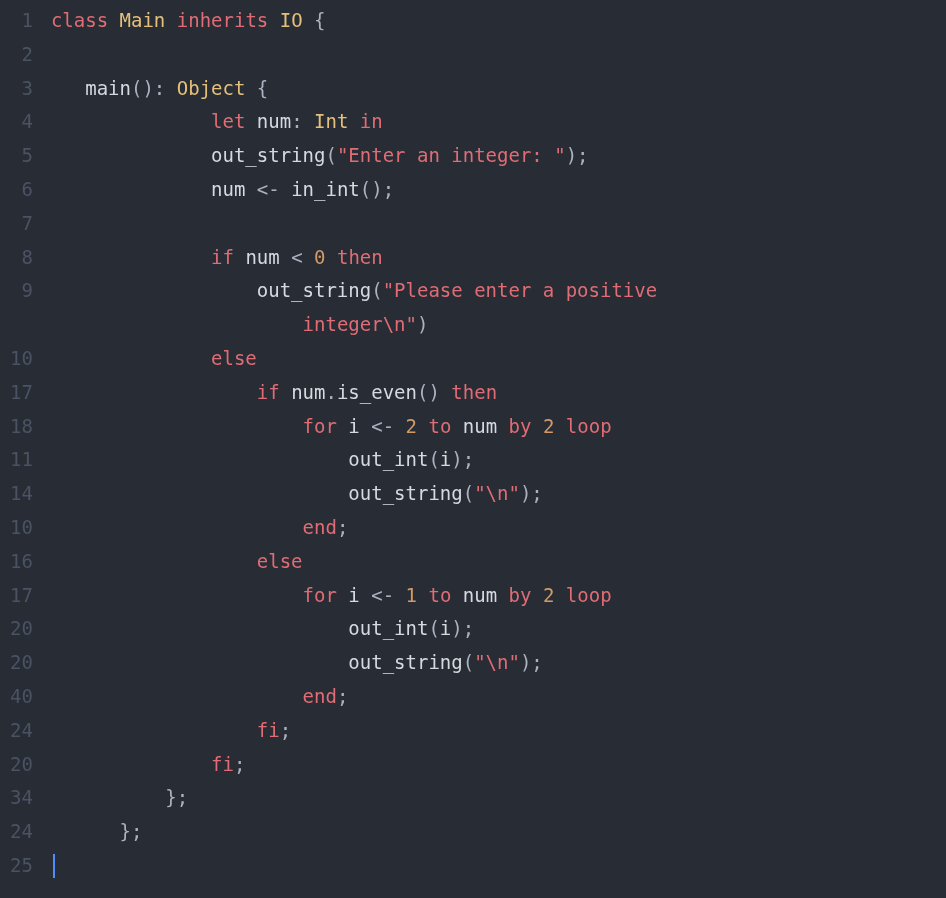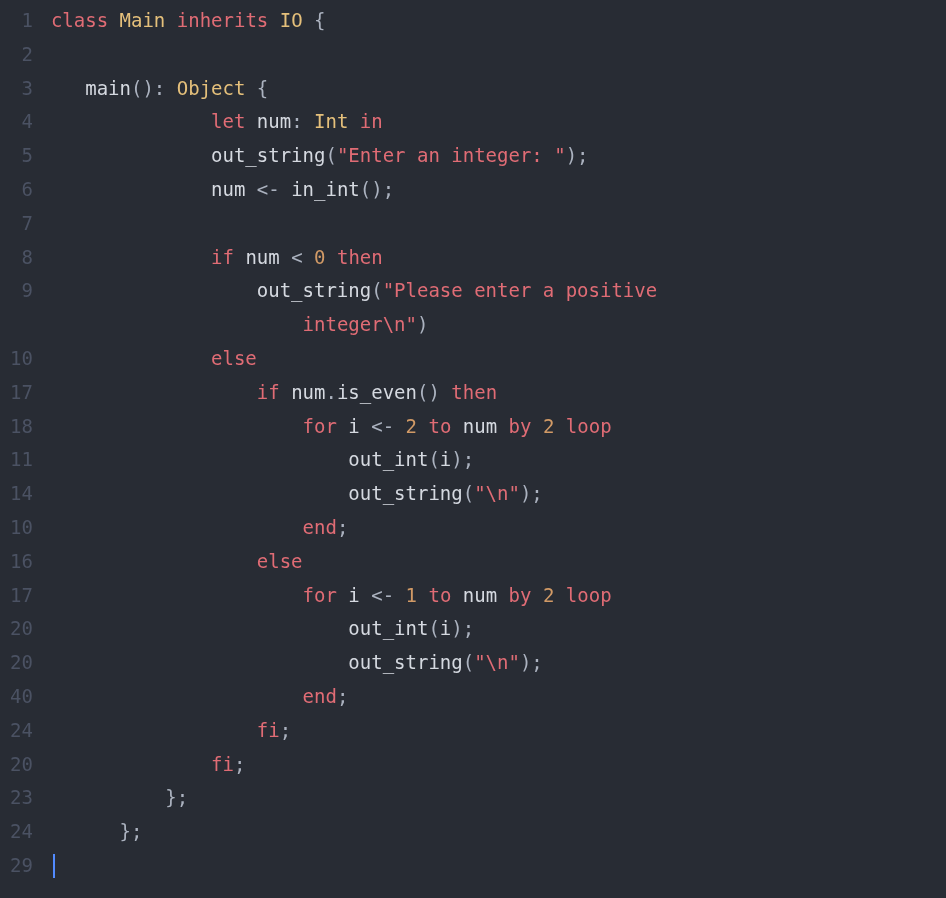--- a/index.html
+++ b/index.html
@@ -78,18 +78,18 @@
       <div class="gutter-line">11</div>
       <div class="gutter-line">14</div>
       <div class="gutter-line">10</div>
       <div class="gutter-line">16</div>
       <div class="gutter-line">17</div>
       <div class="gutter-line">20</div>
       <div class="gutter-line">20</div>
       <div class="gutter-line">40</div>
       <div class="gutter-line">24</div>
       <div class="gutter-line">20</div>
-      <div class="gutter-line">23</div>
+      <div class="gutter-line">34</div>
       <div class="gutter-line">24</div>
-      <div class="gutter-line">29</div>
+      <div class="gutter-line">25</div>
     </div>
   <div class="code" id="code"><div class="code-line"><span class="kw">class</span><span class="punct"> </span><span class="type">Main</span><span class="punct"> </span><span class="kw">inherits</span><span class="punct"> </span><span class="type">IO</span><span class="punct"> {</span></div><div class="code-line"></div><div class="code-line"><span class="punct">   </span><span class="fn">main</span><span class="punct">(): </span><span class="type">Object</span><span class="punct"> {</span></div><div class="code-line"><span class="punct">              </span><span class="kw">let</span><span class="punct"> </span><span class="ident">num</span><span class="punct">: </span><span class="type">Int</span><span class="punct"> </span><span class="kw">in</span></div><div class="code-line"><span class="punct">              </span><span class="fn">out_string</span><span class="punct">(</span><span class="str">"Enter an integer: "</span><span class="punct">);</span></div><div class="code-line"><span class="punct">              </span><span class="ident">num</span><span class="op"> &lt;- </span><span class="fn">in_int</span><span class="punct">();</span></div><div class="code-line"></div><div class="code-line"><span class="punct">              </span><span class="kw">if</span><span class="punct"> </span><span class="ident">num</span><span class="op"> &lt; </span><span class="num">0</span><span class="punct"> </span><span class="kw">then</span></div><div class="code-line"><span class="punct">                  </span><span class="fn">out_string</span><span class="punct">(</span><span class="str">"Please enter a positive </span></div><div class="code-line"><span class="punct">                      </span><span class="str">integer\n"</span><span class="punct">)</span></div><div class="code-line"><span class="punct">              </span><span class="kw">else</span></div><div class="code-line"><span class="punct">                  </span><span class="kw">if</span><span class="punct"> </span><span class="ident">num</span><span class="punct">.</span><span class="fn">is_even</span><span class="punct">() </span><span class="kw">then</span></div><div class="code-line"><span class="punct">                      </span><span class="kw">for</span><span class="punct"> </span><span class="ident">i</span><span class="op"> &lt;- </span><span class="num">2</span><span class="punct"> </span><span class="kw">to</span><span class="punct"> </span><span class="ident">num</span><span class="punct"> </span><span class="kw">by</span><span class="punct"> </span><span class="num">2</span><span class="punct"> </span><span class="kw">loop</span></div><div class="code-line"><span class="punct">                          </span><span class="fn">out_int</span><span class="punct">(</span><span class="ident">i</span><span class="punct">);</span></div><div class="code-line"><span class="punct">                          </span><span class="fn">out_string</span><span class="punct">(</span><span class="str">"\n"</span><span class="punct">);</span></div><div class="code-line"><span class="punct">                      </span><span class="kw">end</span><span class="punct">;</span></div><div class="code-line"><span class="punct">                  </span><span class="kw">else</span></div><div class="code-line"><span class="punct">                      </span><span class="kw">for</span><span class="punct"> </span><span class="ident">i</span><span class="op"> &lt;- </span><span class="num">1</span><span class="punct"> </span><span class="kw">to</span><span class="punct"> </span><span class="ident">num</span><span class="punct"> </span><span class="kw">by</span><span class="punct"> </span><span class="num">2</span><span class="punct"> </span><span class="kw">loop</span></div><div class="code-line"><span class="punct">                          </span><span class="fn">out_int</span><span class="punct">(</span><span class="ident">i</span><span class="punct">);</span></div><div class="code-line"><span class="punct">                          </span><span class="fn">out_string</span><span class="punct">(</span><span class="str">"\n"</span><span class="punct">);</span></div><div class="code-line"><span class="punct">                      </span><span class="kw">end</span><span class="punct">;</span></div><div class="code-line"><span class="punct">                  </span><span class="kw">fi</span><span class="punct">;</span></div><div class="code-line"><span class="punct">              </span><span class="kw">fi</span><span class="punct">;</span></div><div class="code-line"><span class="punct">          };</span></div><div class="code-line"><span class="punct">      };</span></div><div class="code-line"><span class="cursor"></span></div></div>
 </div>
 
 </body></html>

